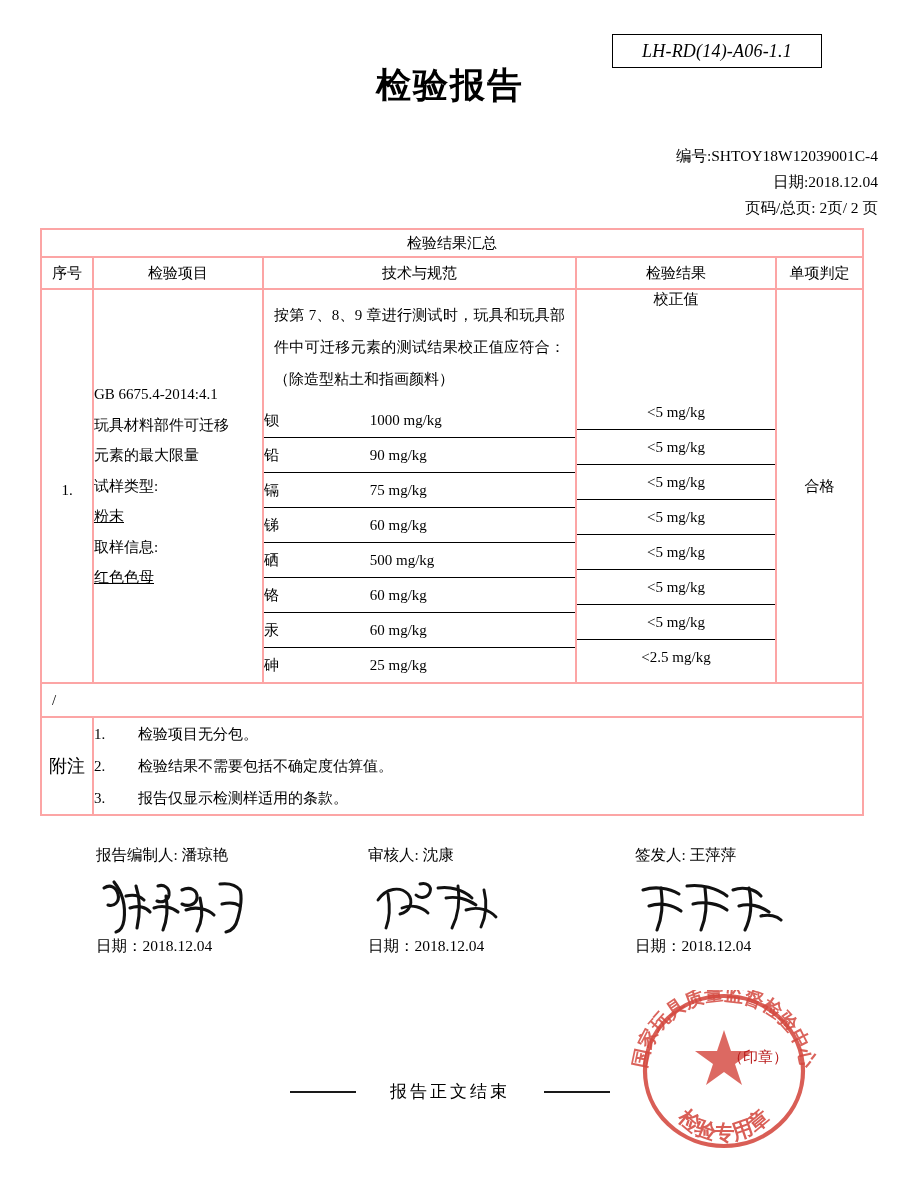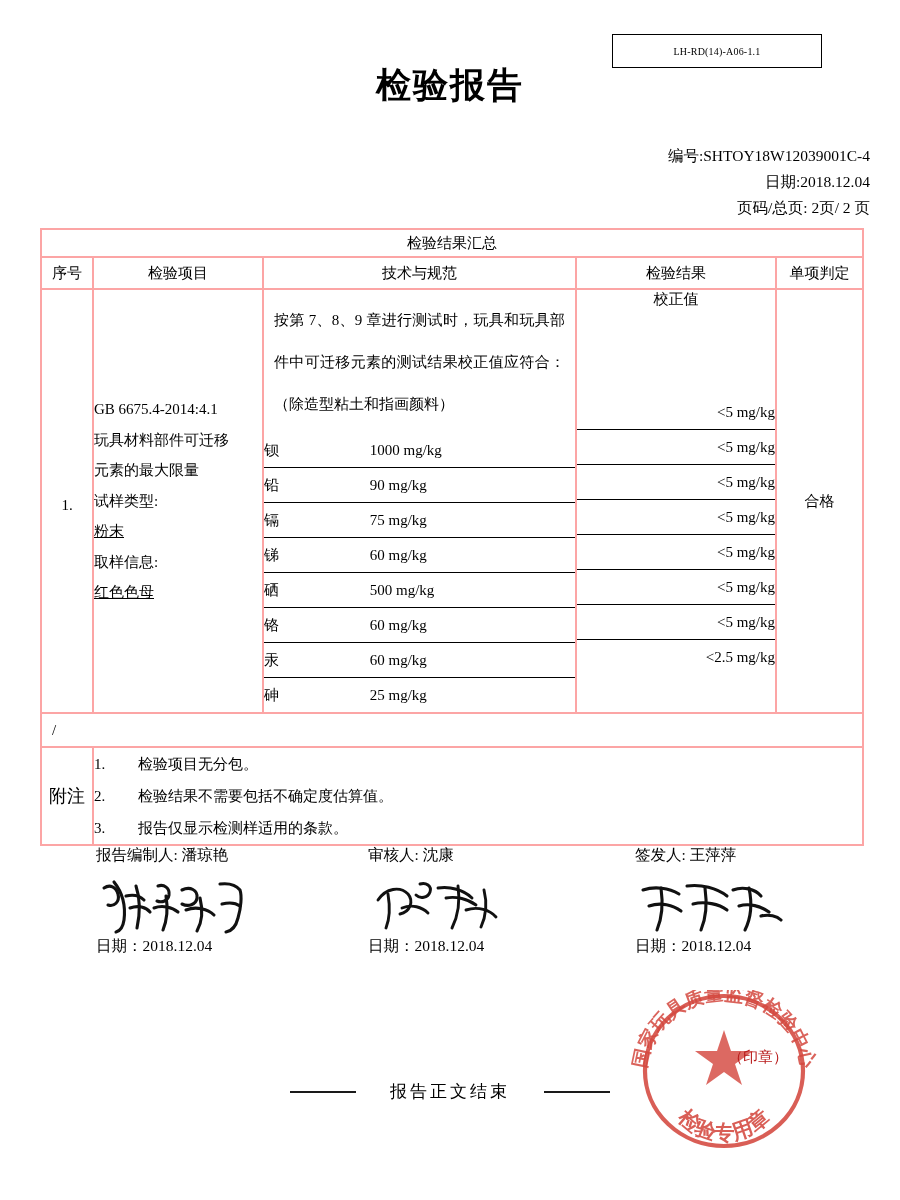--- a/index.html
+++ b/index.html
@@ -20,39 +20,40 @@
   .doc-code-box {
     position: absolute;
     top: 34px;
     left: 612px;
     width: 208px;
     height: 32px;
     border: 1.5px solid #000;
     display: flex;
     align-items: center;
     justify-content: center;
-    font-size: 10px;
+    font-size: 18px;
     letter-spacing: 0.2px;
+    font-style: italic;
   }
 
   .report-title {
     position: absolute;
     top: 62px;
     left: 0;
     width: 900px;
     text-align: center;
     font-size: 35px;
     font-weight: bold;
     letter-spacing: 2px;
   }
 
   .meta-block {
     position: absolute;
     top: 143px;
-    left: 8px;
+    left: 16px;
     width: 862px;
     text-align: right;
     font-size: 15.5px;
     line-height: 26px;
   }
   .meta-block .meta-line { display: block; }
 
   
   .result-table {
     position: absolute;
@@ -82,21 +83,21 @@
   .cell-item {
     vertical-align: top;
     padding: 9px 0 6px 14px;
     line-height: 30.5px;
     font-size: 15px;
   }
   .cell-item .u { text-decoration: underline; }
 
   .spec-intro {
     padding: 9px 10px 8px 10px;
-    line-height: 42px;
+    line-height: 32px;
     font-size: 15px;
     text-align: justify;
   }
 
   .sub-table {
     width: 100%;
     border-collapse: collapse;
     table-layout: fixed;
   }
   .sub-table td {
@@ -116,21 +117,21 @@
   }
   .res-table {
     width: 100%;
     border-collapse: collapse;
     table-layout: fixed;
   }
   .res-table td {
     border: 0;
     border-top: 1px solid #000;
     height: 34px;
-    text-align: right;
+    text-align: center;
     font-size: 15px;
   }
   .res-table tr:first-child td { border-top: 0; }
 
   .verdict-cell {
     text-align: center;
     font-size: 15px;
     vertical-align: middle;
   }
 

